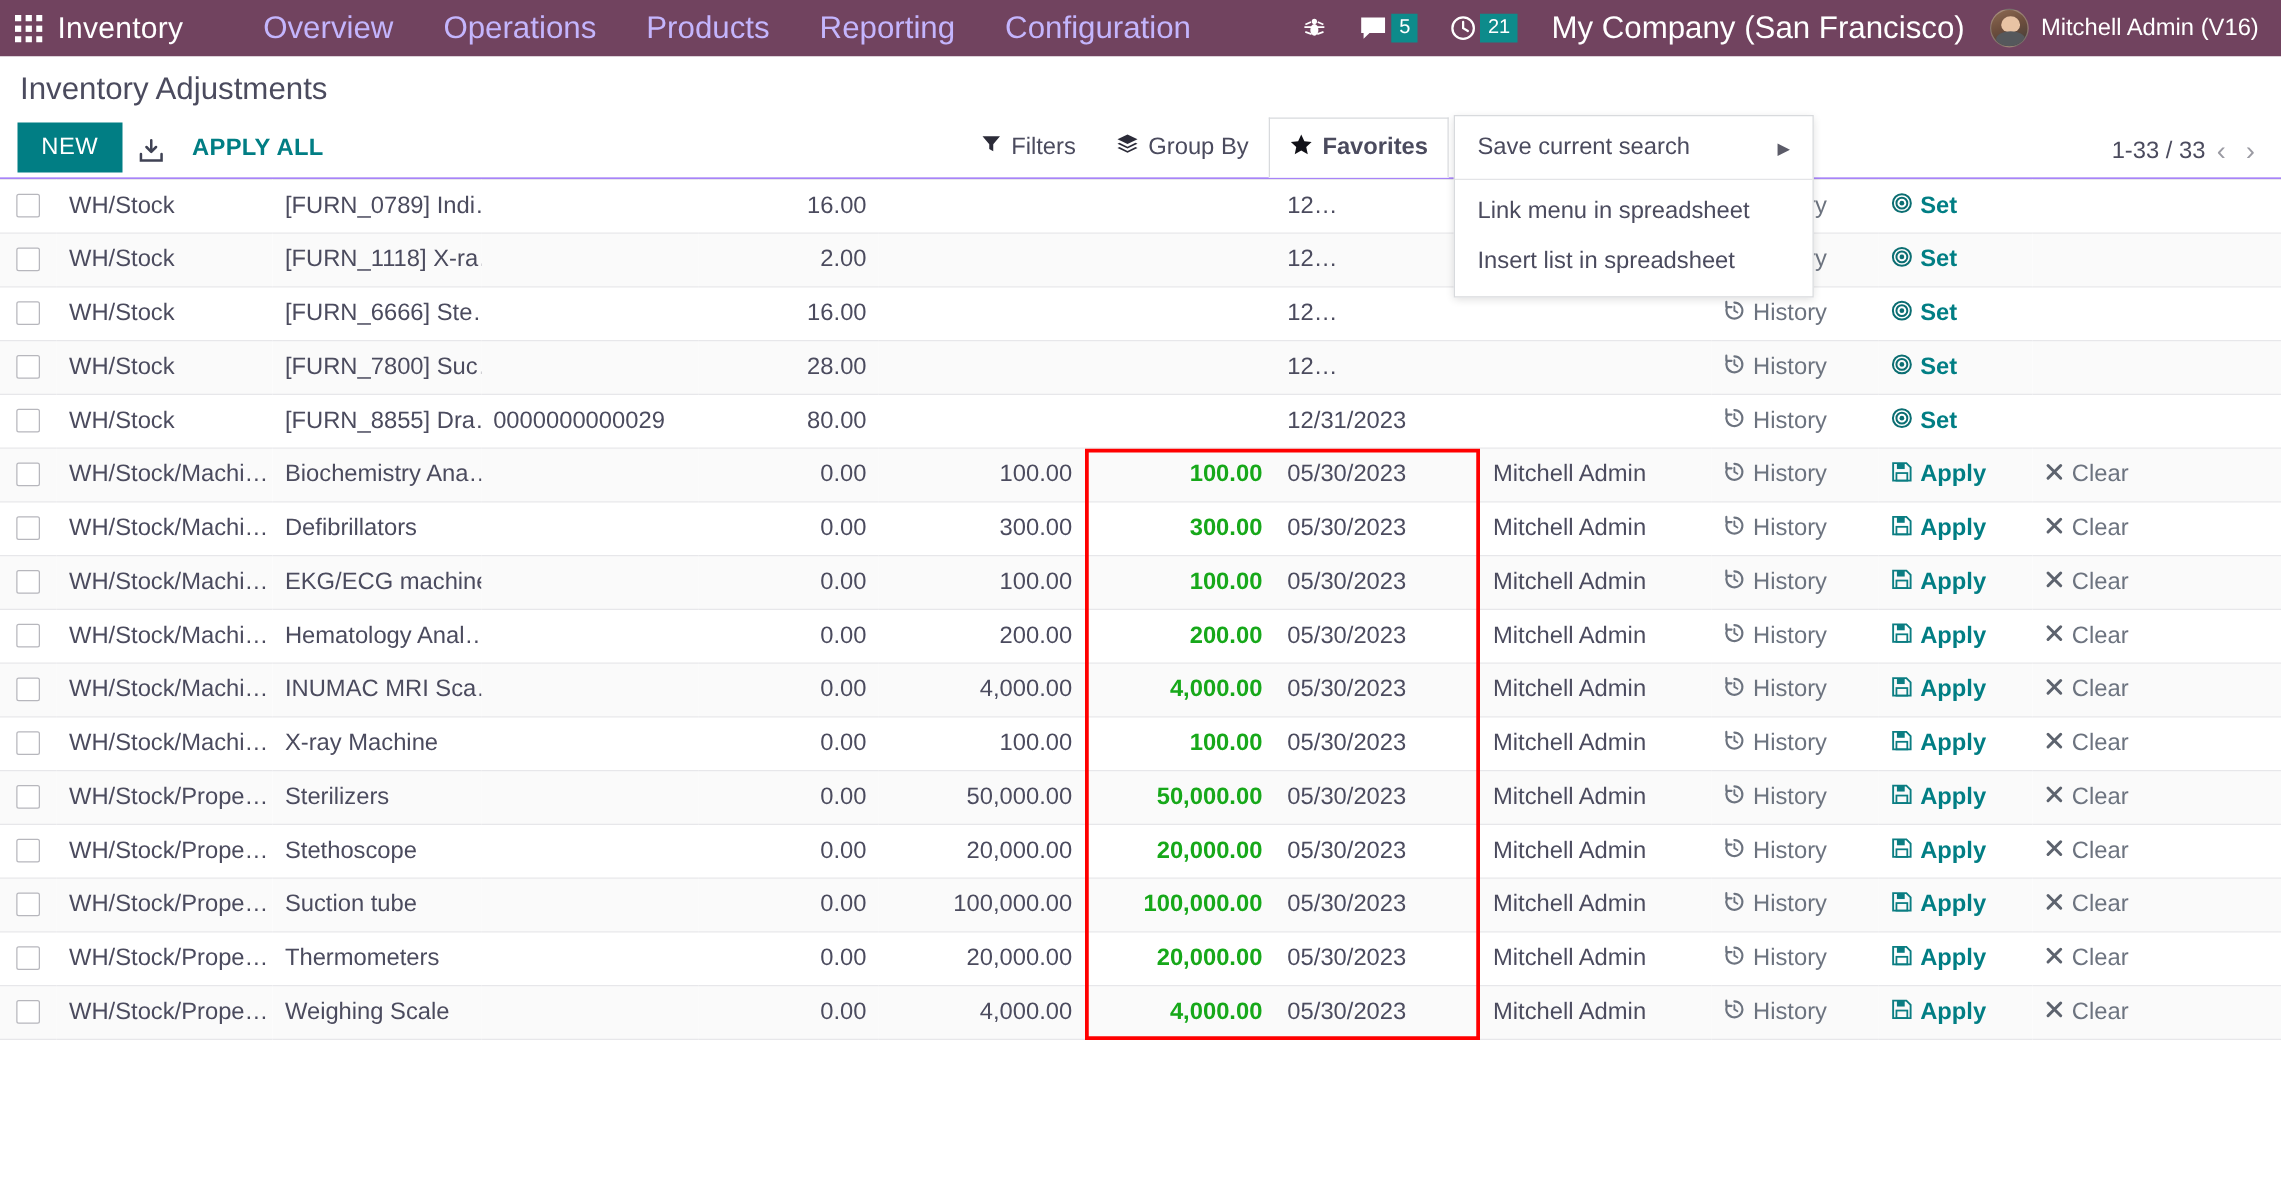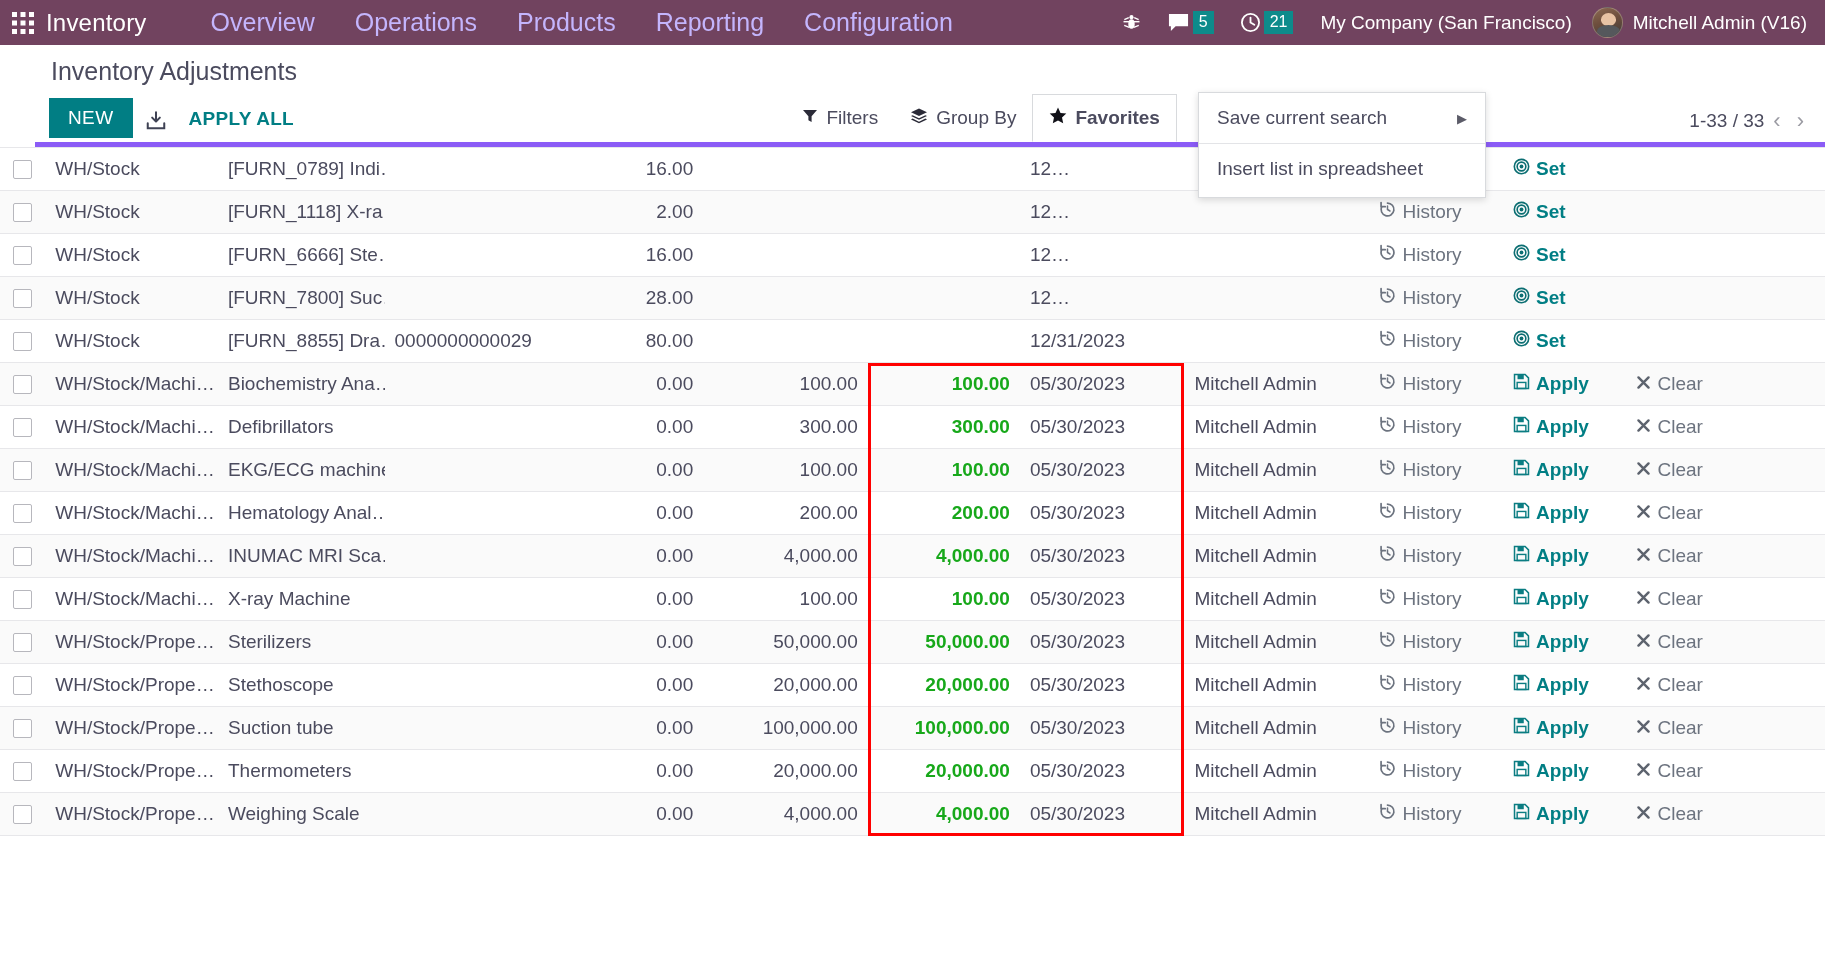--- a/index.html
+++ b/index.html
@@ -65,21 +65,21 @@
     background: #0d8b8b;
     color: #fff;
     font-size: 16px;
     line-height: 1;
     padding: 3px 6px 4px;
     margin-left: 3px;
     display: inline-block;
     font-weight: 400;
   }
   .company-name {
-    font-size: 19px; padding: 0 14px; cursor: pointer; white-space: nowrap;
+    font-size: 25px; padding: 0 14px; cursor: pointer; white-space: nowrap;
     color: #fff;
   }
   .user-block {
     display: flex; align-items: center; gap: 10px; padding-left: 6px;
     padding-right: 4px; cursor: pointer; white-space: nowrap;
   }
   .avatar {
     width: 31px; height: 31px; border-radius: 50%;
     background: linear-gradient(160deg,#8c6a52 0%,#6d4e3d 45%,#3f3b38 100%);
     position: relative; overflow: hidden; flex: 0 0 auto;
@@ -93,24 +93,23 @@
   .avatar::after {
     content: ""; position: absolute; left: 4px; bottom: 0;
     width: 23px; height: 12px; border-radius: 50% 50% 0 0;
     background: #55585c;
   }
   .user-name { font-size: 19px; color: #fff; }
 
   
   .control-panel {
     background: #ffffff;
-    border-bottom: 5px solid #8b5cf6;
+    border-bottom: 1px solid #8b5cf6;
     position: relative;
     z-index: 50;
-    margin-left: 35px;
   }
   .cp-top {
     display: flex;
     align-items: flex-start;
     padding: 0;
     height: 49px;
   }
   .page-title {
     font-size: 25px;
     color: #4b4b5e;
@@ -436,20 +435,23 @@
     </div>
   </div>
 
   <div class="dropdown-menu">
     <div class="dd-item">
       <span>Save current search</span>
       <span class="dd-caret">▶</span>
     </div>
     <div class="dd-divider"></div>
     <div class="dd-item">
+      <span>Link menu in spreadsheet</span>
+    </div>
+    <div class="dd-item">
       <span>Insert list in spreadsheet</span>
     </div>
   </div>
 </div>
 
 <div class="list-wrap">
   <table class="o-list">
     <tbody>
         <tr class="odd">
           <td class="c-check"><span class="chk"></span></td>

